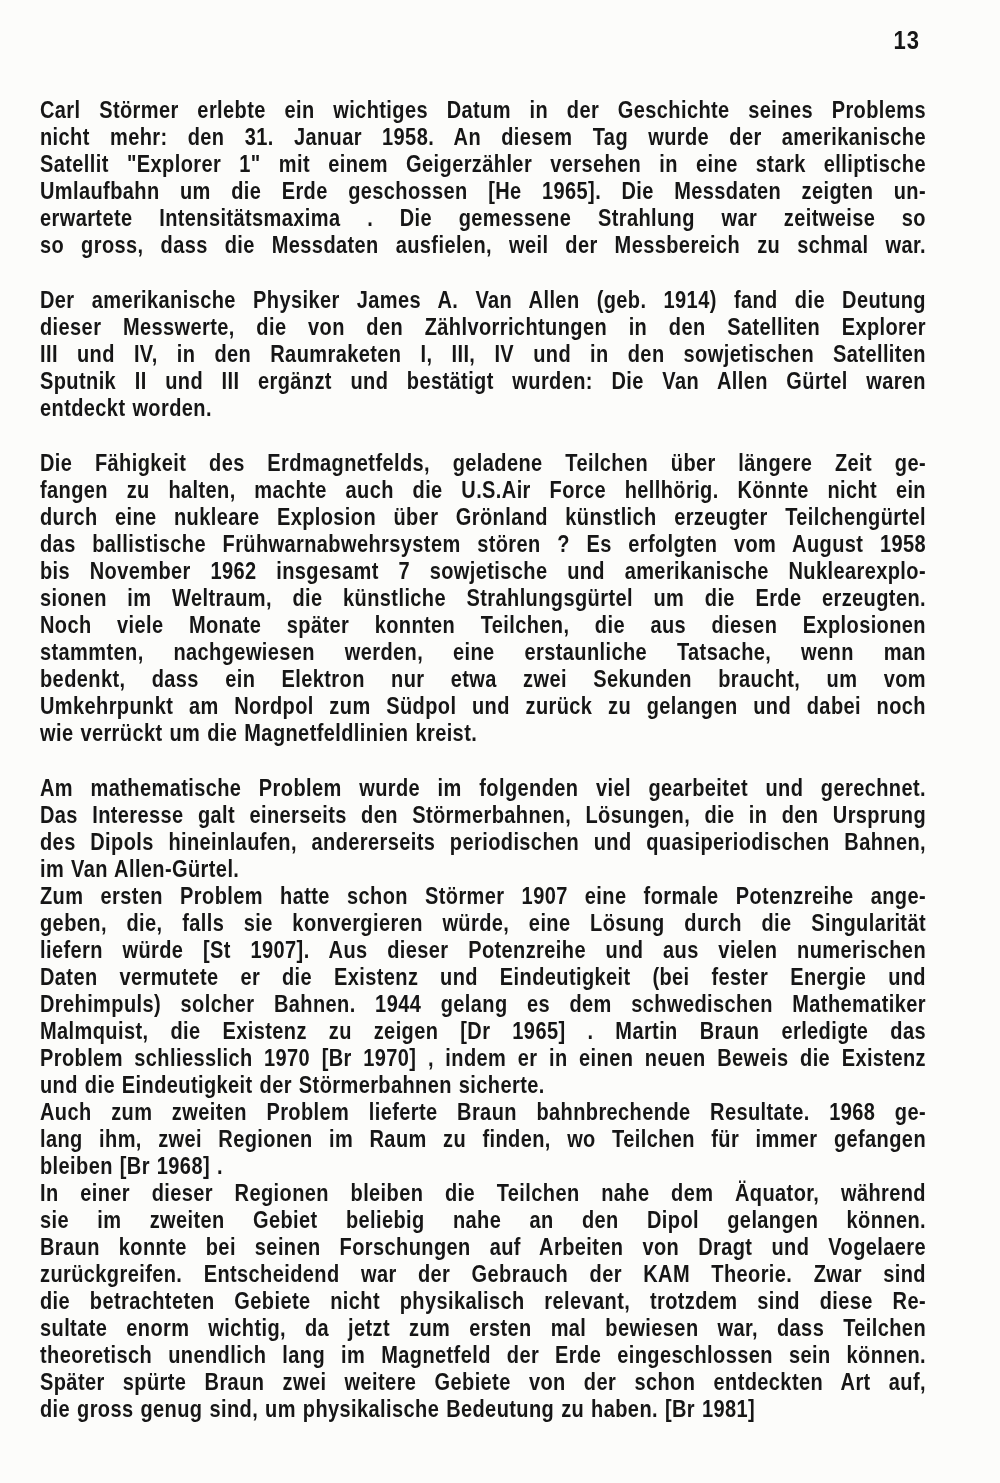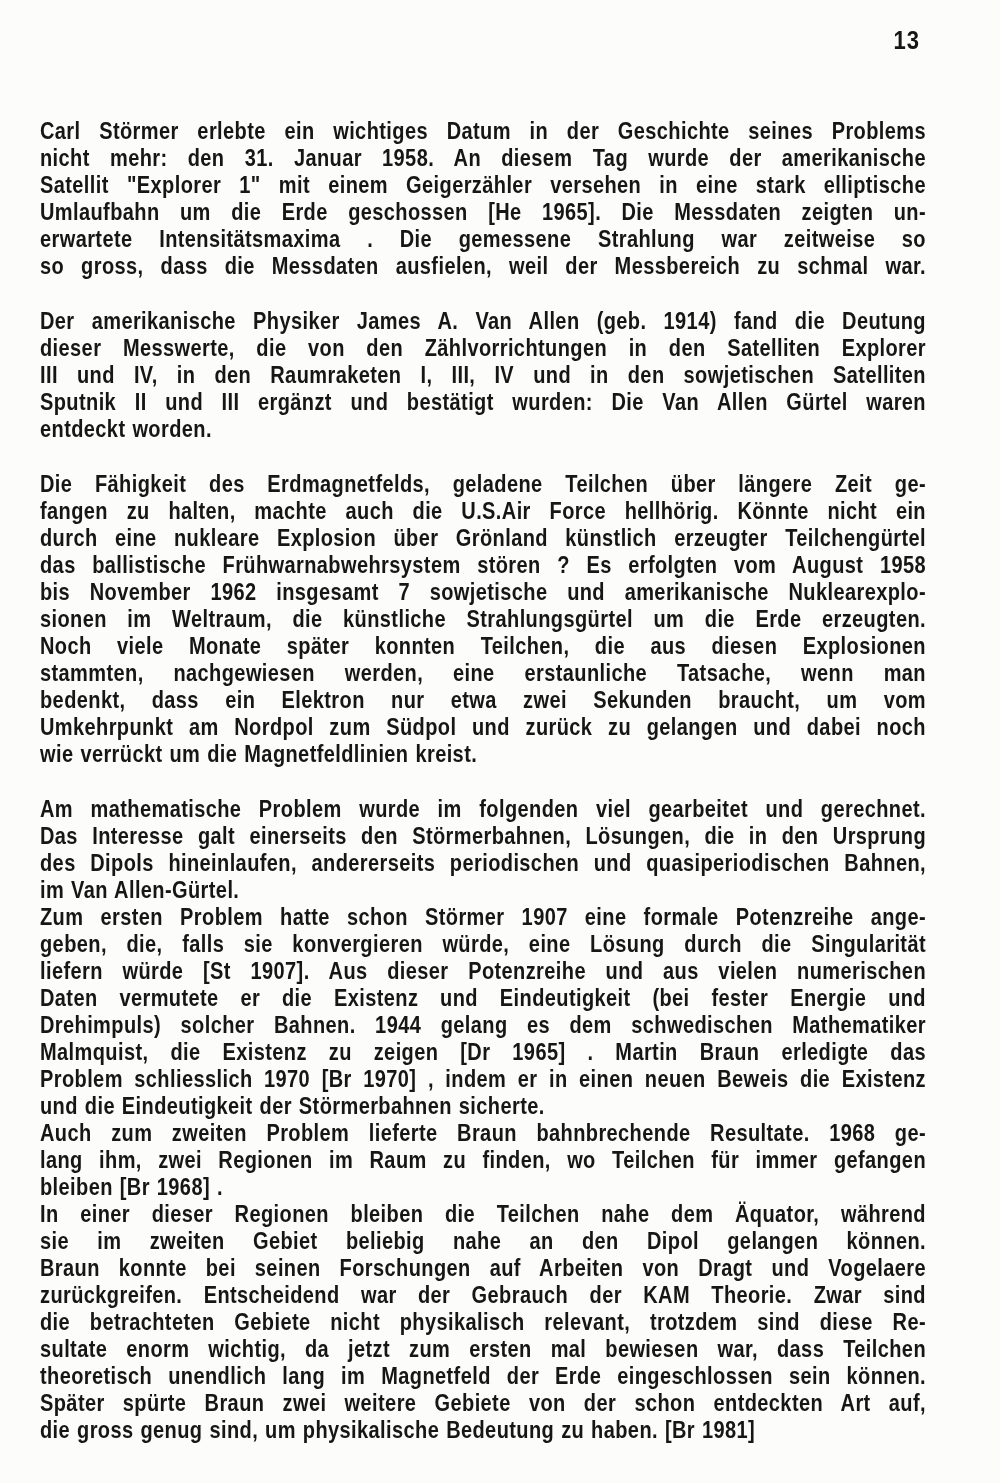--- a/index.html
+++ b/index.html
@@ -25,21 +25,21 @@
     right: 80px;
     font-size: 22px;
     font-weight: 700;
     letter-spacing: 1px;
     transform: scaleY(1.18);
     transform-origin: 50% 50%;
   }
   .text-block {
     position: absolute;
     left: 40px;
-    top: 118px;
+    top: 97px;
     width: 886px;
   }
   .paragraph {
     margin: 0 0 28px 0;
   }
   .line {
     font-size: 20px;
     line-height: 27px;
     font-weight: 700;
     letter-spacing: 0.4px;

